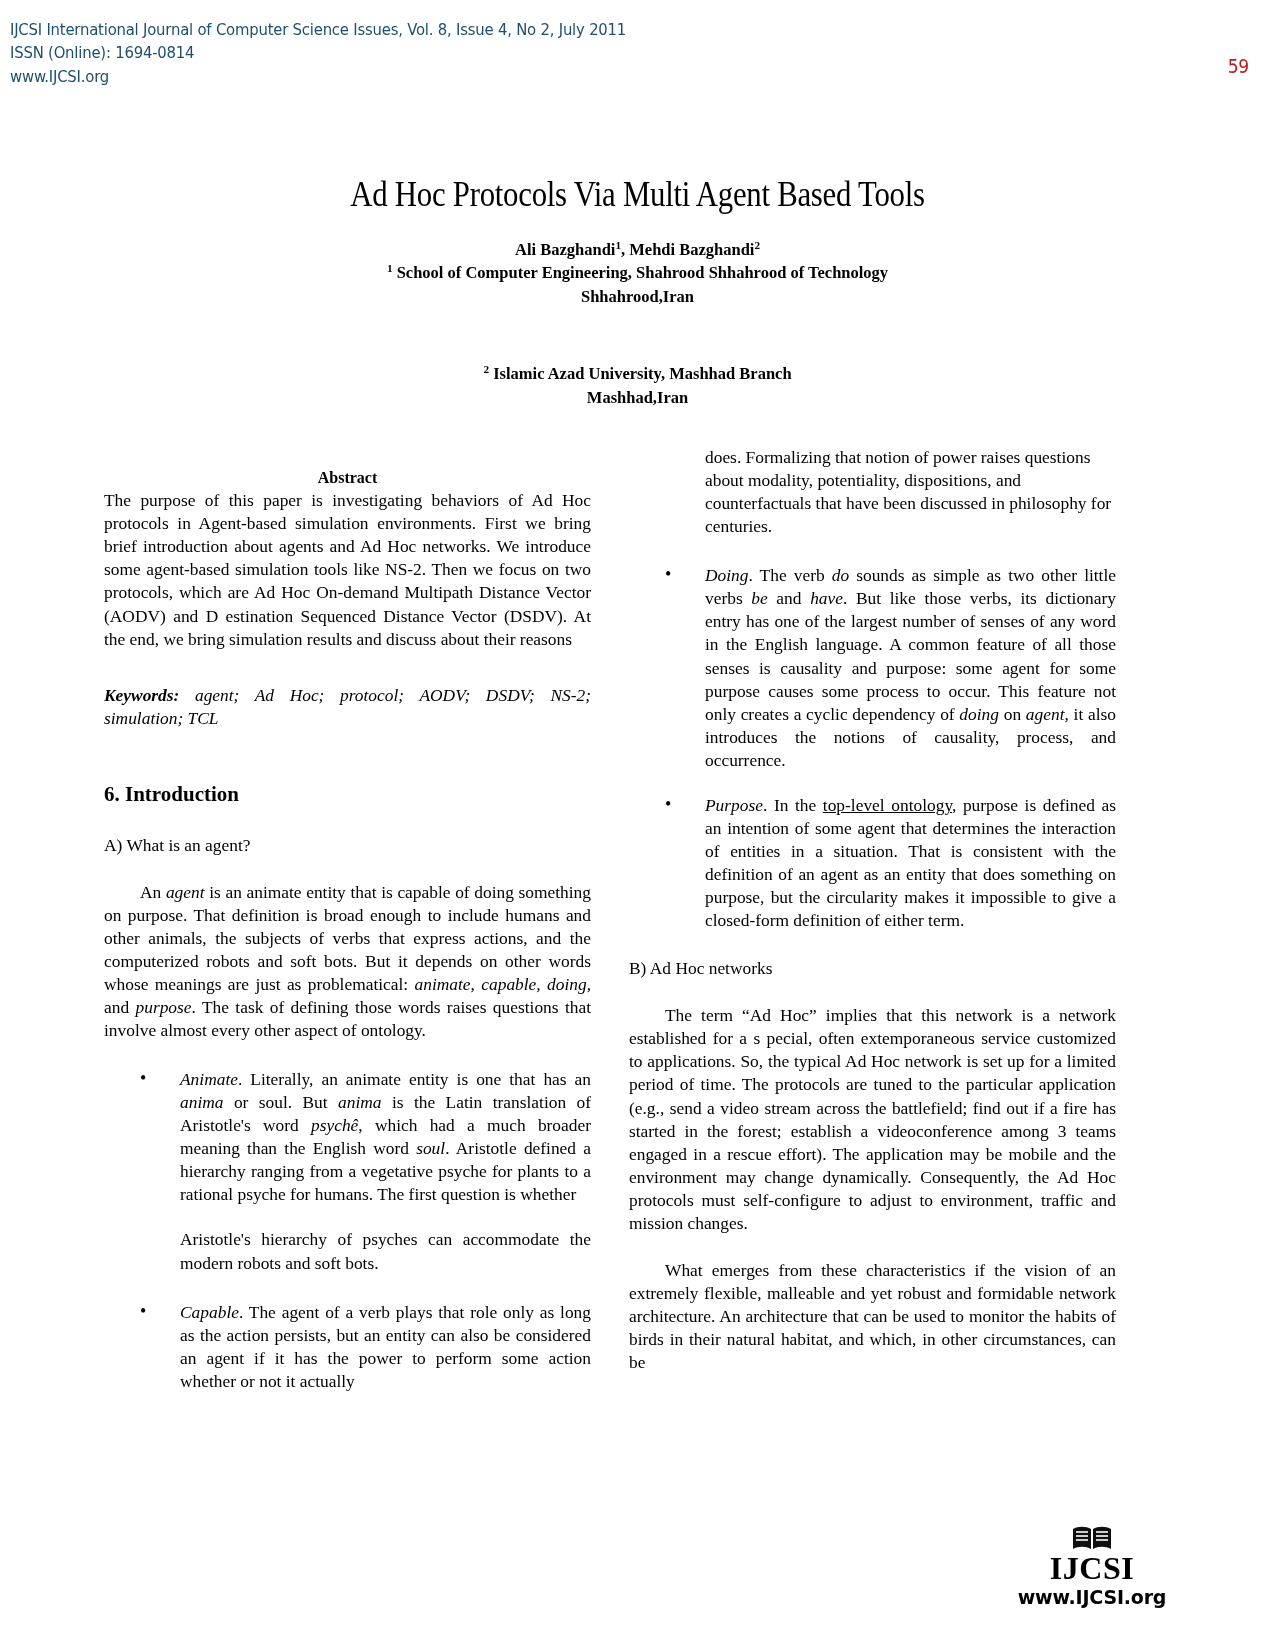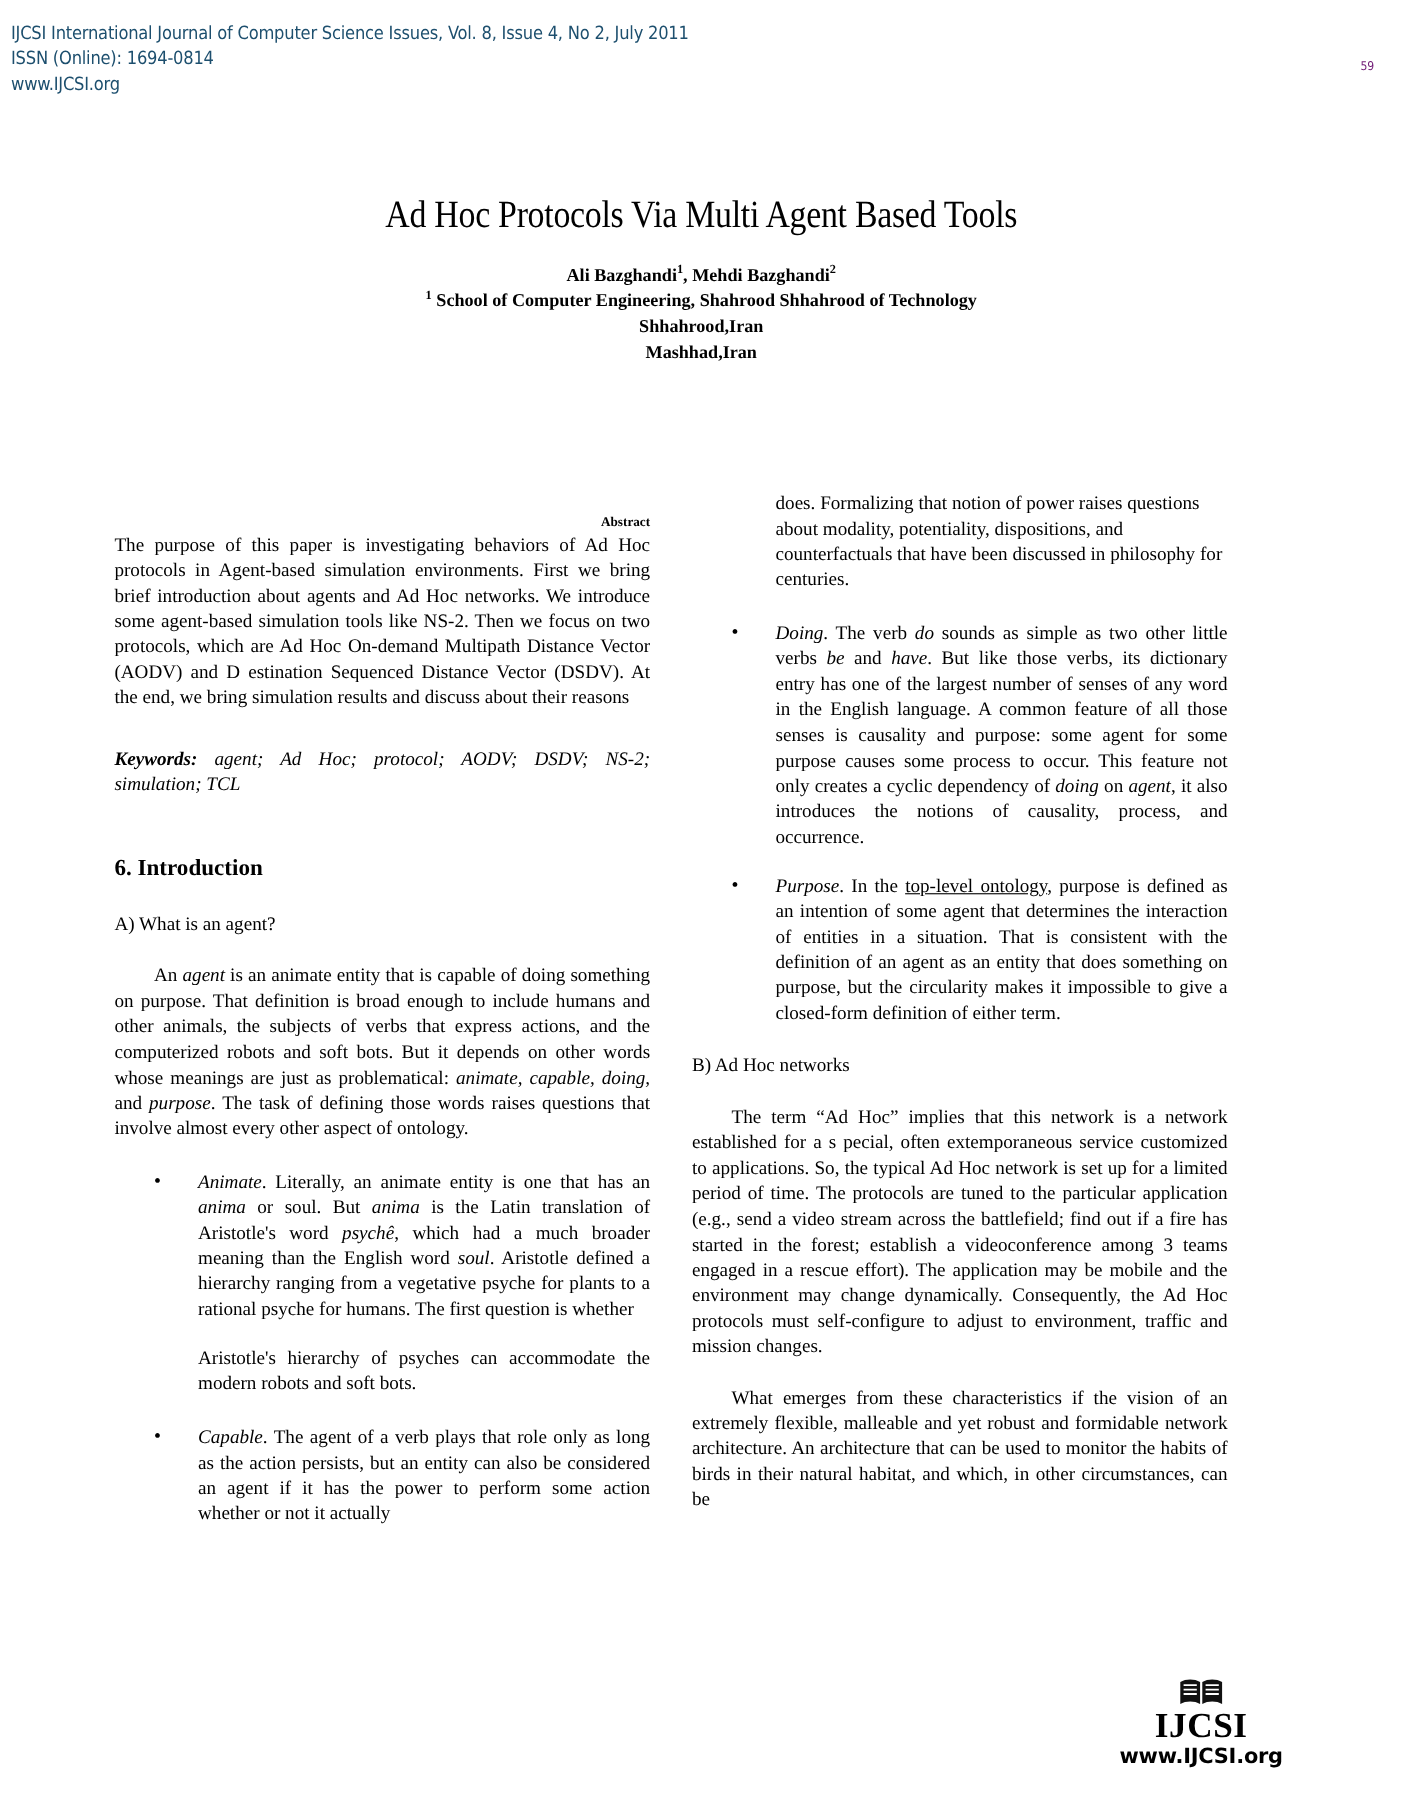--- a/index.html
+++ b/index.html
@@ -33,22 +33,22 @@
     letter-spacing: -0.2px;
   }
   .journal-header .hdr-line {
     display: block;
     white-space: nowrap;
   }
   .journal-header .page-num {
     position: absolute;
     right: 0;
     top: 35px;
-    font-size: 11px;
-    color: #701a75;
+    font-size: 19px;
+    color: #b91c1c;
   }
 
   
   .paper-title {
     position: absolute;
     top: 152px;
     left: 0;
     width: 100%;
     text-align: center;
     font-family: "Liberation Serif", "DejaVu Serif", serif;
@@ -88,23 +88,23 @@
     display: flex;
     gap: 38px;
   }
   .col {
     width: 487px;
     font-size: 17.4px;
     line-height: 1.325;
   }
 
   .abstract-heading {
-    text-align: right;
-    font-weight: bold;
-    font-size: 12px;
+    text-align: center;
+    font-weight: bold;
+    font-size: 16px;
     margin: 21px 0 1px 0;
   }
   p.abstract-text {
     text-align: justify;
     margin: 0;
     text-indent: 0;
   }
   p.keywords {
     font-style: italic;
     text-align: justify;
@@ -221,20 +221,23 @@
   <h1 class="paper-title">Ad Hoc Protocols Via Multi Agent Based Tools</h1>
 
   <div class="authors-block">
     <div>
       <span>Ali Bazghandi</span><sup>1</sup><span>, Mehdi Bazghandi</span><sup>2</sup>
     </div>
     <div>
       <sup>1</sup><span> School of Computer Engineering, Shahrood Shhahrood of Technology</span>
     </div>
     <div>Shhahrood,Iran</div>
+    <div class="affil-2">
+      <sup>2</sup><span> Islamic Azad University, Mashhad Branch</span>
+    </div>
     <div>Mashhad,Iran</div>
   </div>
 
   <div class="columns">
 
     <div class="col">
 
       <div class="abstract-heading">Abstract</div>
       <p class="abstract-text">The purpose of this paper is investigating behaviors of Ad Hoc protocols in Agent-based simulation environments. First we bring brief introduction about agents and Ad Hoc networks. We introduce some agent-based simulation tools like NS-2. Then we focus on two protocols, which are Ad Hoc On-demand Multipath Distance Vector (AODV) and D estination Sequenced Distance Vector (DSDV). At the end, we bring simulation results and discuss about their reasons</p>
 

